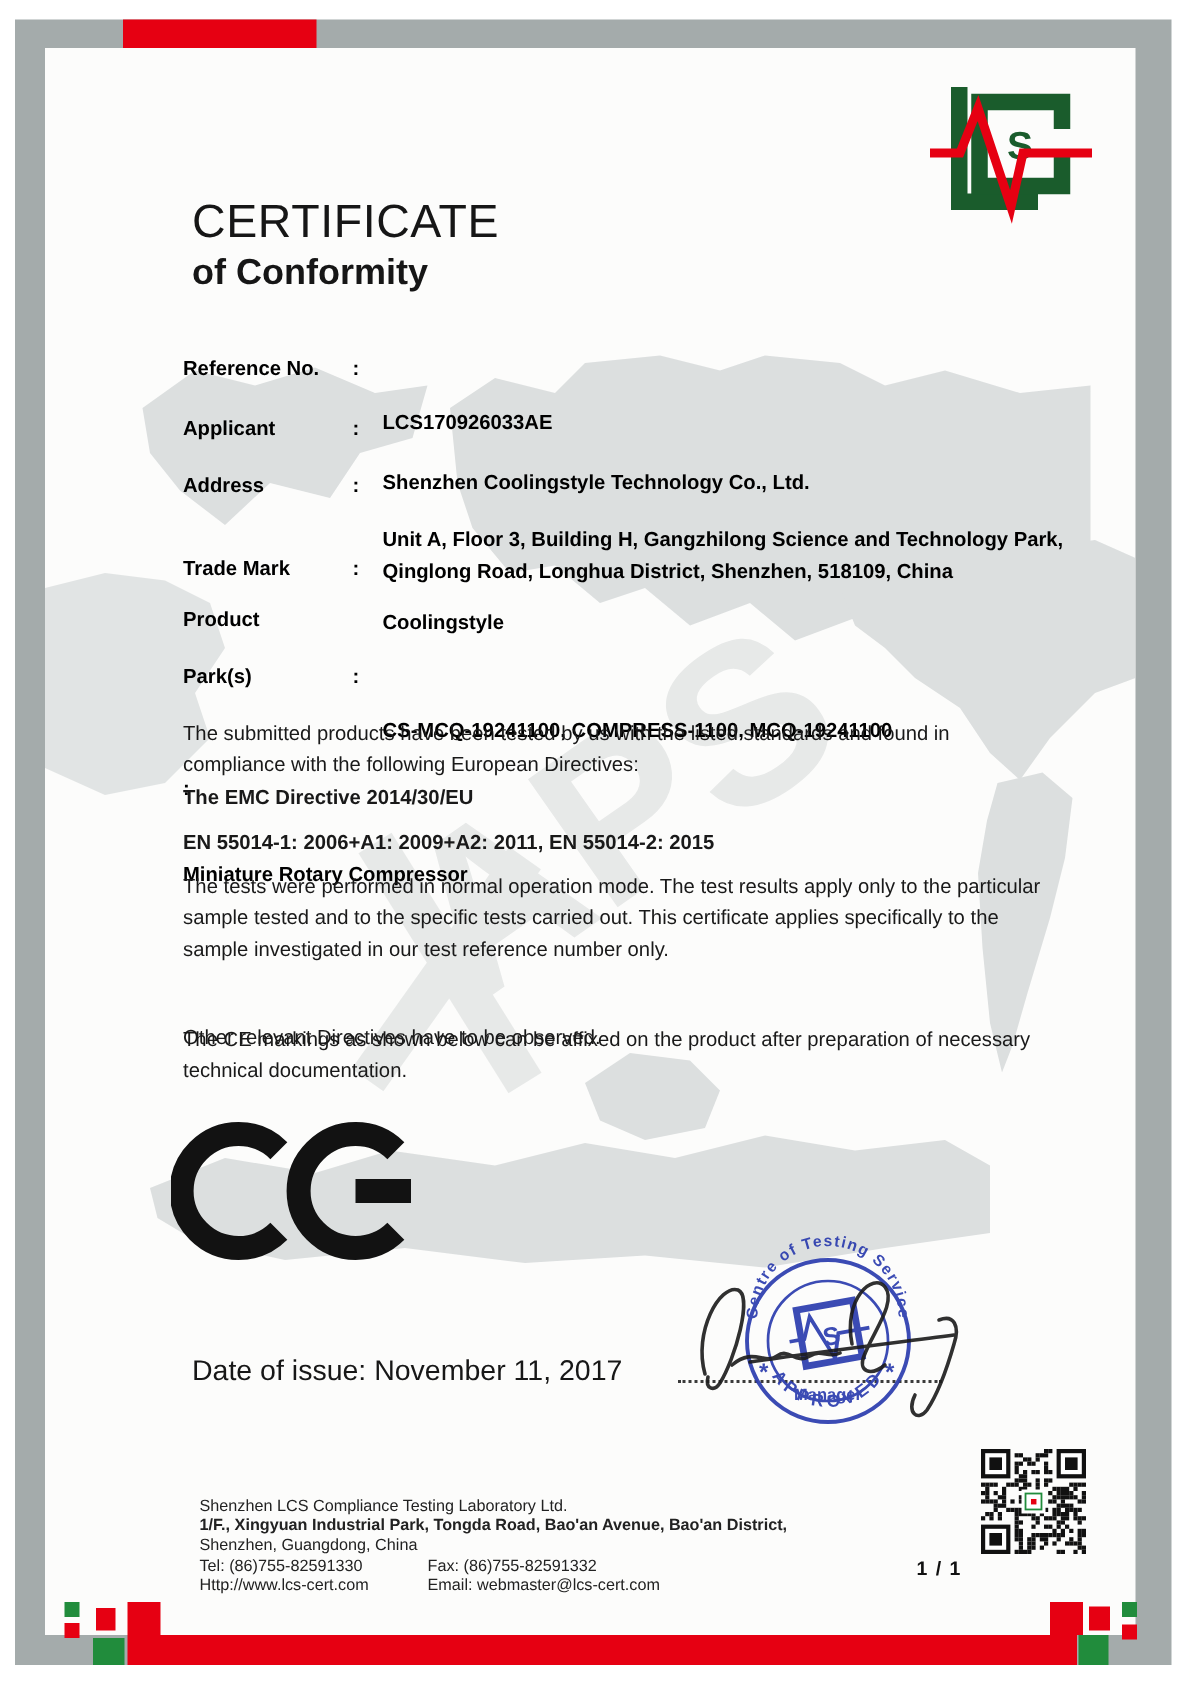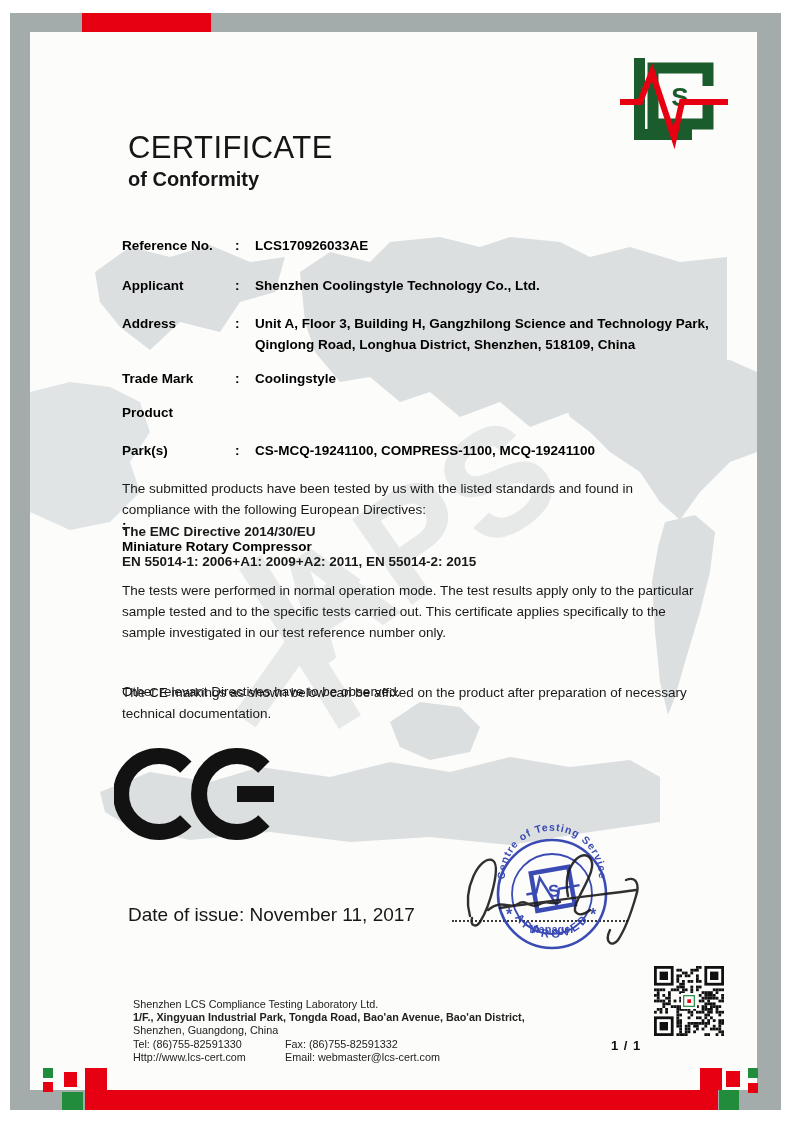--- a/index.html
+++ b/index.html
@@ -4,25 +4,25 @@
 <style>
   html,body{margin:0;padding:0;background:#fff;}
   .canvas{position:relative;width:793px;height:1122px;background:#ffffff;
           font-family:"Liberation Sans",sans-serif;color:#1c1c1c;overflow:hidden;}
   .abs{position:absolute;}
   .frame{position:absolute;left:10px;top:13px;width:771px;height:1097px;background:#a4abab;}
   .page{position:absolute;left:30px;top:32px;width:727px;height:1058px;background:#fcfcfb;overflow:hidden;}
   .red-block{background:#e60012;}
   .green-block{background:#218c3c;}
   .title{font-size:31px;font-weight:normal;letter-spacing:.4px;color:#161616;}
-  .subtitle{font-size:20px;font-weight:bold;color:#161616;margin-top:3px;}
+  .subtitle{font-size:24px;font-weight:bold;color:#161616;margin-top:3px;}
   .field-row{display:flex;font-size:13.5px;line-height:21px;font-weight:bold;color:#000000;}
   .f-label{width:113px;flex:0 0 113px;}
   .f-colon{width:20px;flex:0 0 20px;}
-  .f-value{width:505px;}
+  .f-value{width:505px;margin-top:36px;}
   .para{width:572px;font-size:13.5px;line-height:21px;color:#191919;}
   .para.bold{font-weight:bold;}
   .date-line{font-size:19px;font-weight:normal;color:#171717;}
   .dotted-line{border-top:2px dotted #3a3a3a;width:176px;}
   .footer{font-size:10.8px;line-height:13.2px;color:#222;}
   .footer .frow{display:flex;}
   .footer .fcol1{width:152px;flex:0 0 152px;}
   .footer .bold{font-weight:bold;}
   .pageno{font-size:13px;font-weight:bold;letter-spacing:1px;color:#111;text-align:right;}
   svg text{font-family:"Liberation Sans",sans-serif;}

